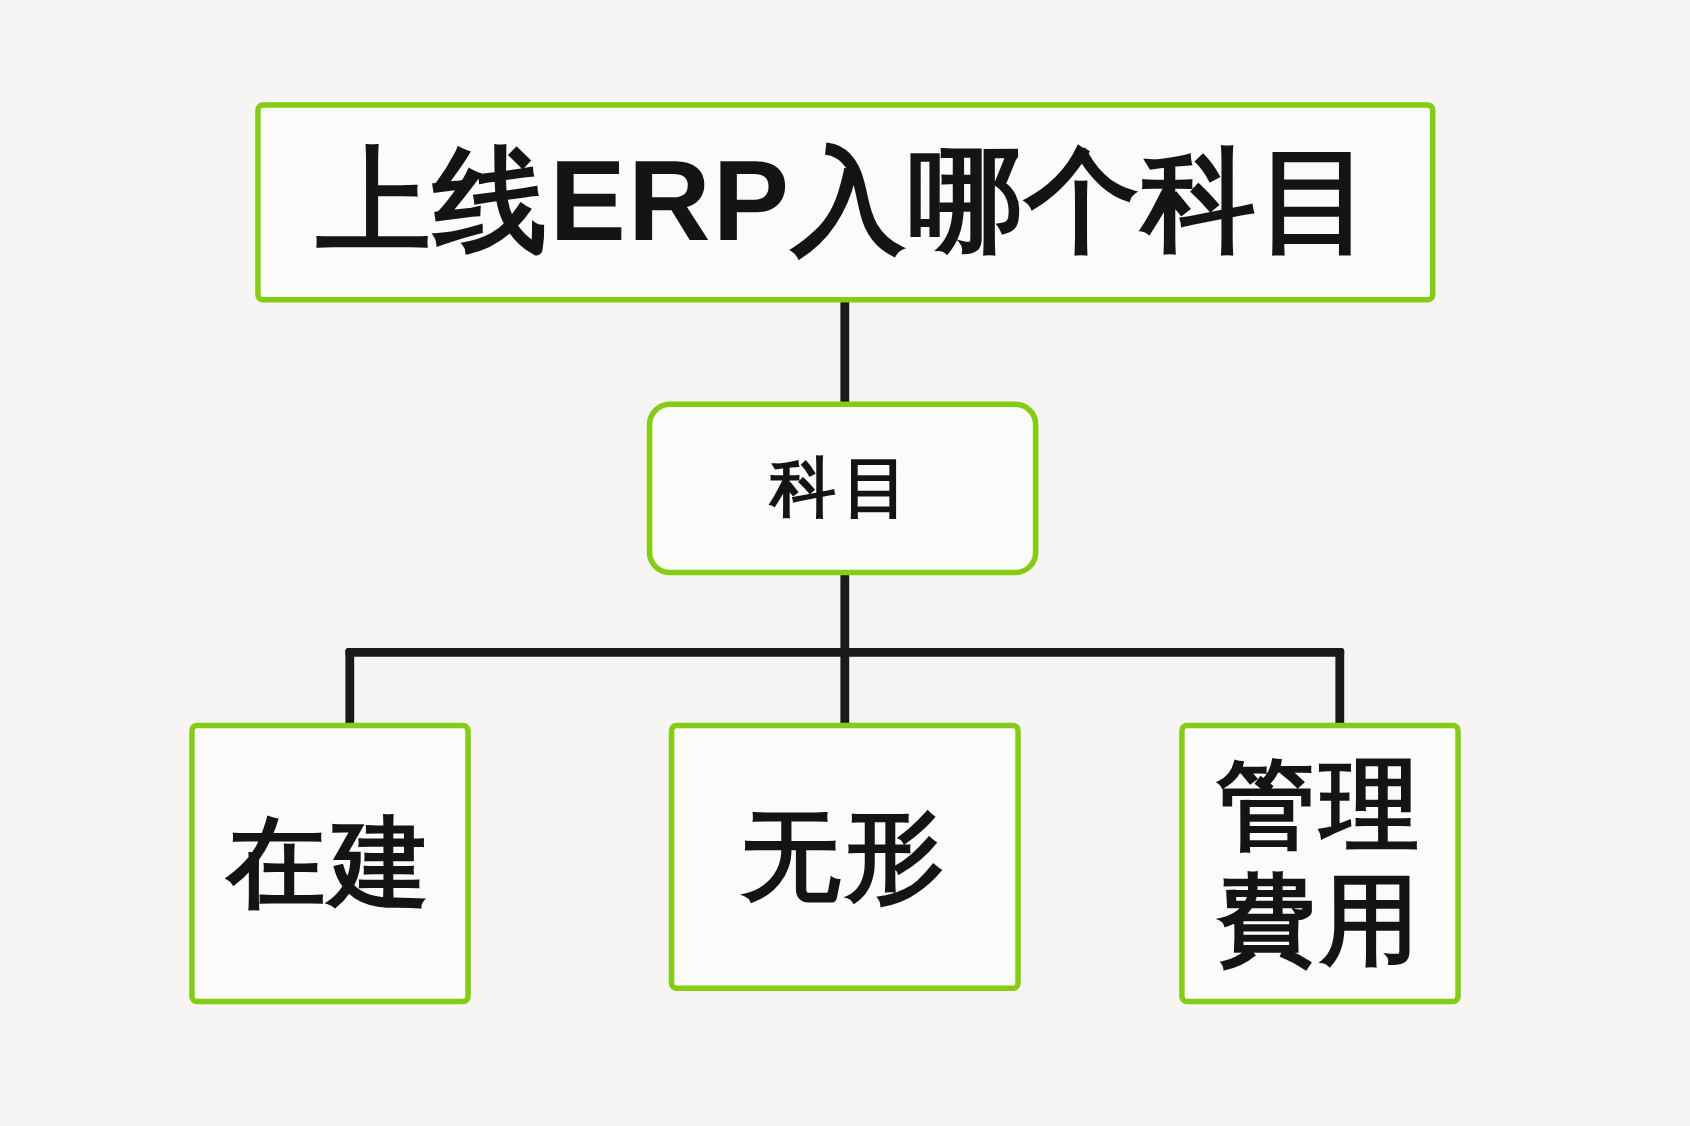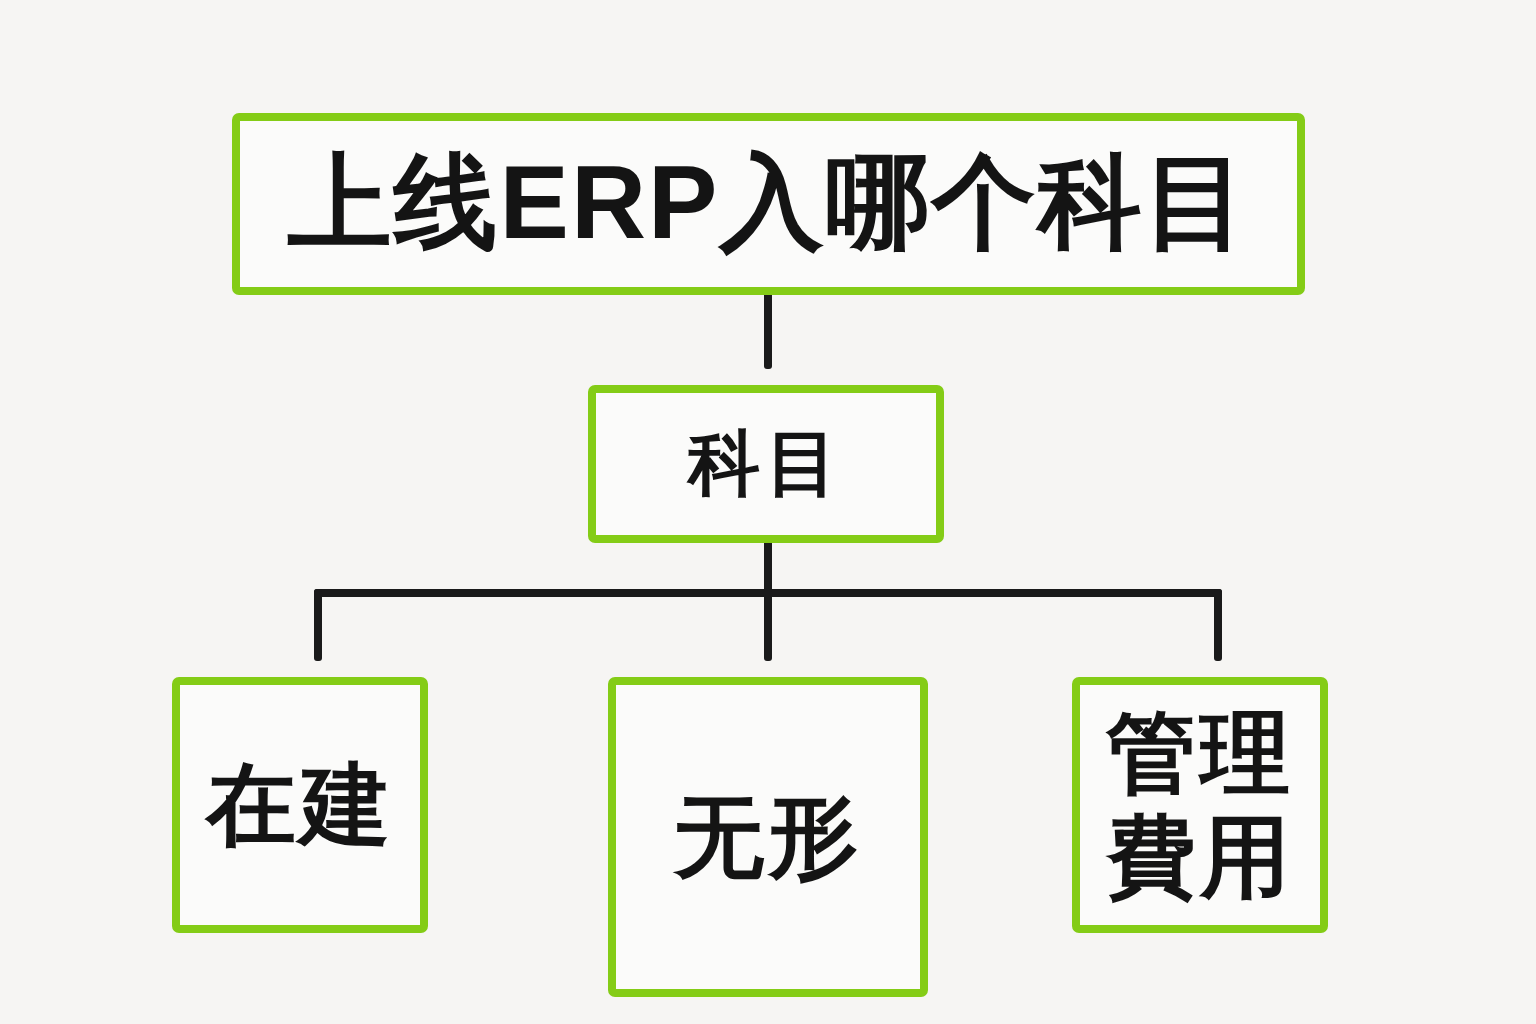--- a/index.html
+++ b/index.html
@@ -15,62 +15,62 @@
   }
   .stage {
     position: relative;
     width: 1536px;
     height: 1024px;
   }
   .node {
     position: absolute;
     box-sizing: border-box;
     background: #fbfbfa;
-    border: 8px solid #84cc16;
+    border: 5px solid #84cc16;
     border-radius: 7px;
     display: flex;
     flex-direction: column;
     align-items: center;
     justify-content: center;
     color: #141414;
     font-weight: 900;
     text-align: center;
     white-space: nowrap;
-    margin-top: 20px;
   }
   .node .line {
     display: block;
   }
   .connector {
     position: absolute;
     background: #1a1a1a;
     border-radius: 3px;
   }
   
   .box-title {
     left: 232px; top: 93px;
     width: 1073px; height: 182px;
     font-size: 104px;
     letter-spacing: 2px;
   }
   
   .box-root {
     left: 588px; top: 365px;
     width: 356px; height: 158px;
-    font-size: 72px;
+    font-size: 60px;
     letter-spacing: 6px;
+    border-radius: 21px;
   }
   
   .box-child {
     font-size: 90px;
     line-height: 1.16;
     letter-spacing: 4px;
   }
   .box-child1 { left: 172px;  top: 657px; width: 256px; height: 256px; }
-  .box-child2 { left: 608px;  top: 657px; width: 320px; height: 320px; }
+  .box-child2 { left: 608px;  top: 657px; width: 320px; height: 244px; }
   .box-child3 { left: 1072px; top: 657px; width: 256px; height: 256px; }
   
   .v-title-root { left: 764px; top: 273px; width: 8px; height: 96px; }
   .v-root-rail  { left: 764px; top: 521px; width: 8px; height: 72px; }
   .rail         { left: 314px; top: 589px; width: 908px; height: 8px; }
   .drop-left    { left: 314px;  top: 589px; width: 8px; height: 72px; }
   .drop-mid     { left: 764px;  top: 589px; width: 8px; height: 72px; }
   .drop-right   { left: 1214px; top: 589px; width: 8px; height: 72px; }
 </style>
 </head>

